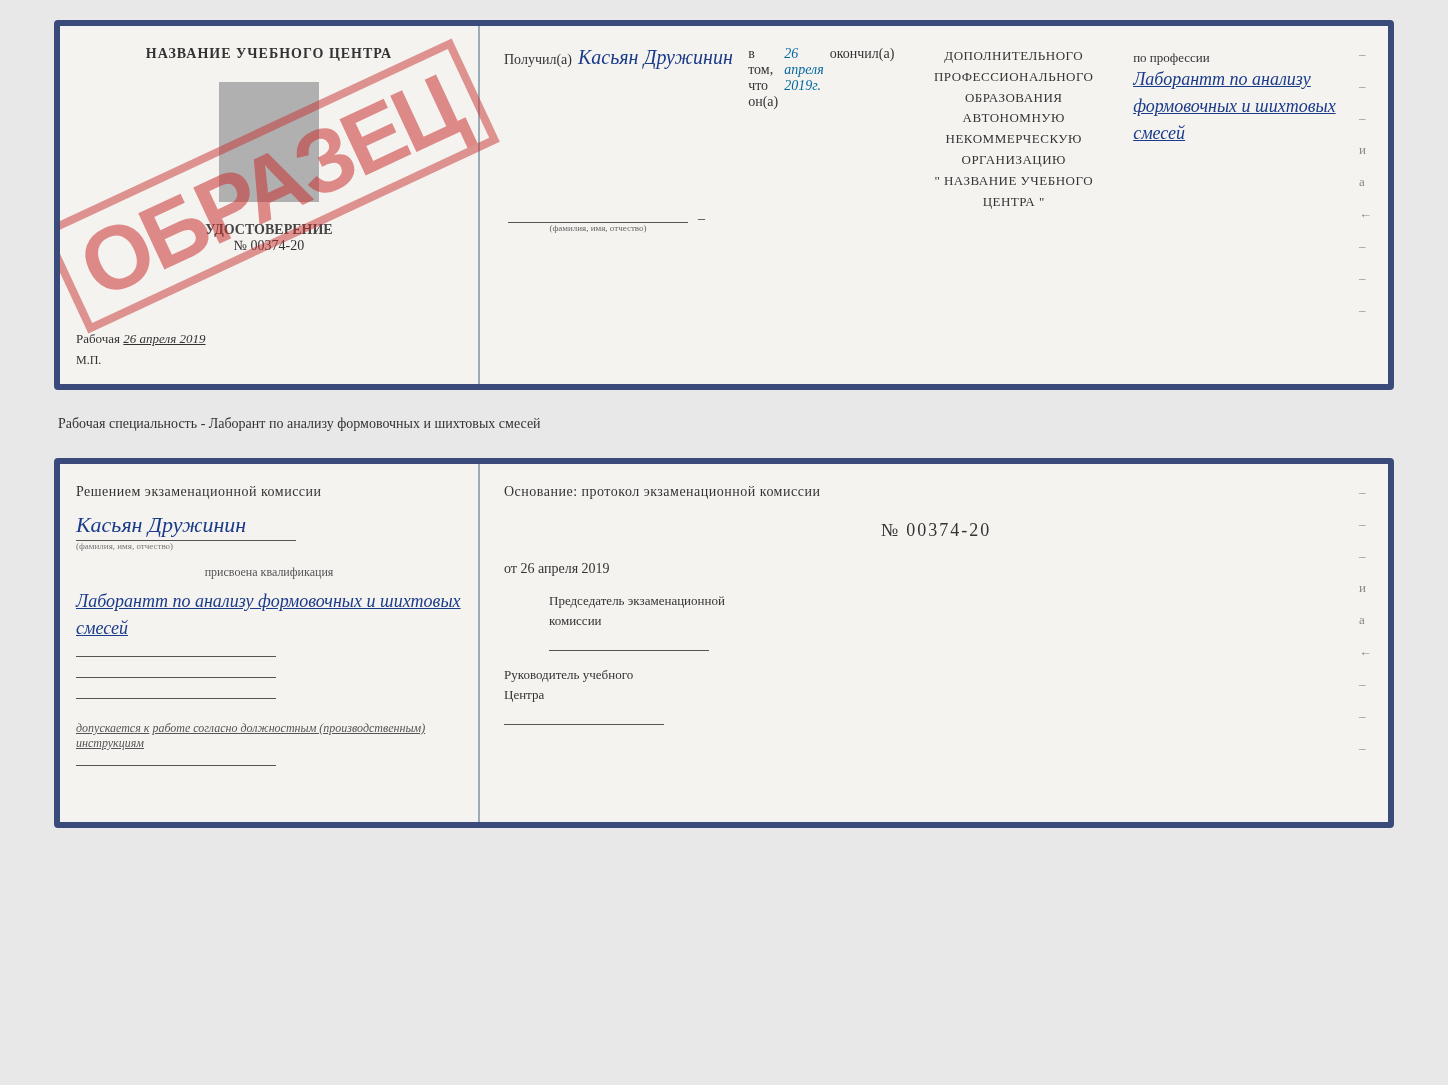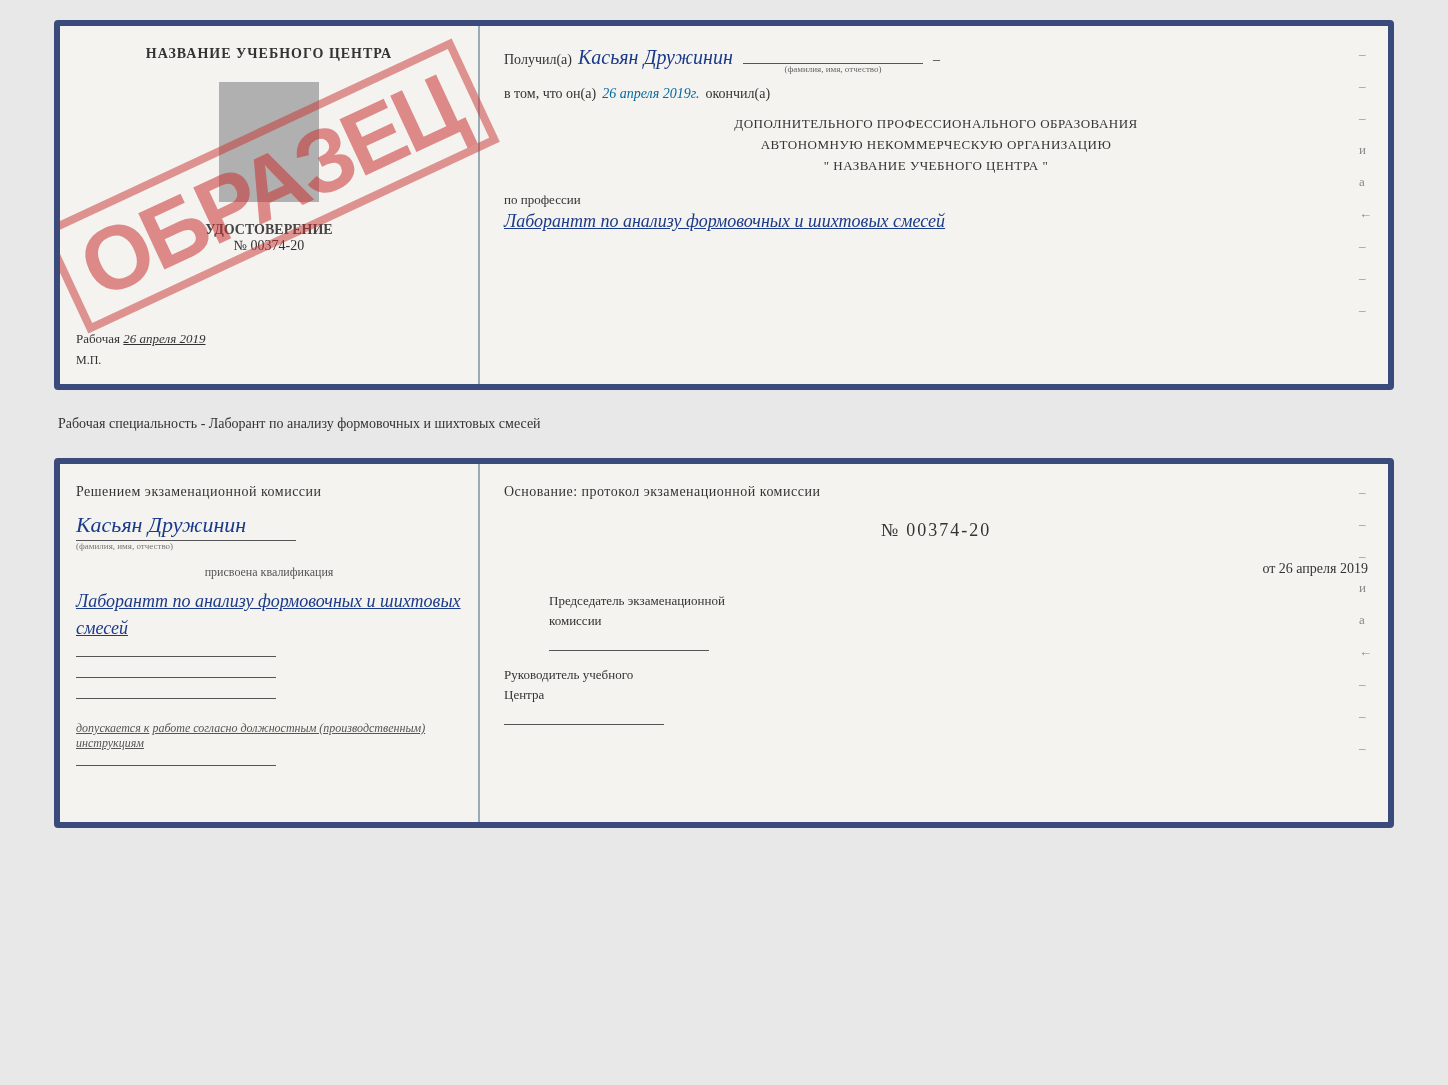--- a/index.html
+++ b/index.html
@@ -42,21 +42,21 @@
       display: flex;
       flex-direction: column;
       position: relative;
     }
 
     
     .doc-right {
       flex: 1;
       padding: 20px 20px 16px 24px;
       display: flex;
-      flex-direction: column;
+      flex-direction: row;
       gap: 12px;
       position: relative;
     }
 
     
     .cert-title {
       text-align: center;
       font-size: 14px;
       letter-spacing: 1px;
       font-weight: bold;
@@ -265,21 +265,21 @@
       font-size: 18px;
       color: #333;
       letter-spacing: 2px;
       text-align: center;
       margin: 6px 0;
     }
 
     .ot-date {
       font-size: 14px;
       color: #333;
-      text-align: right;
+      text-align: left;
     }
 
     .predsedatel-block {
       font-size: 13px;
       color: #333;
       line-height: 1.5;
       margin-left: 45px;
     }
 
     .rukovoditel-block {

